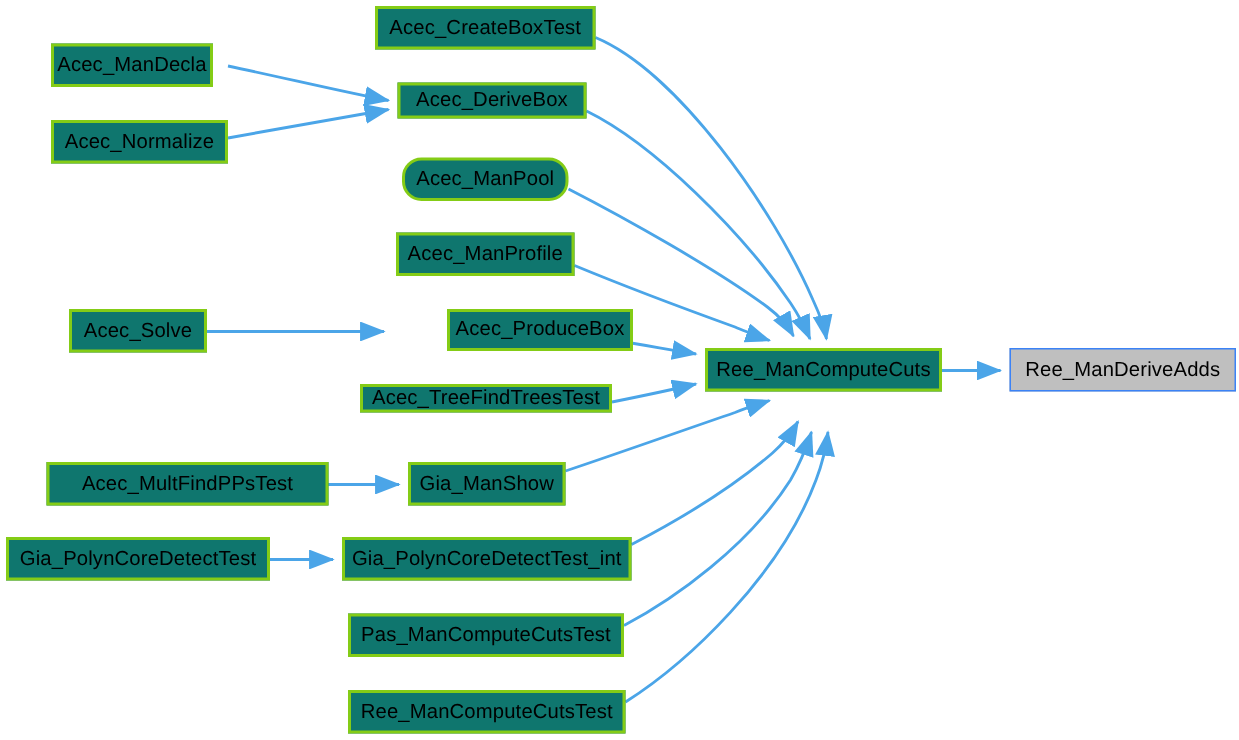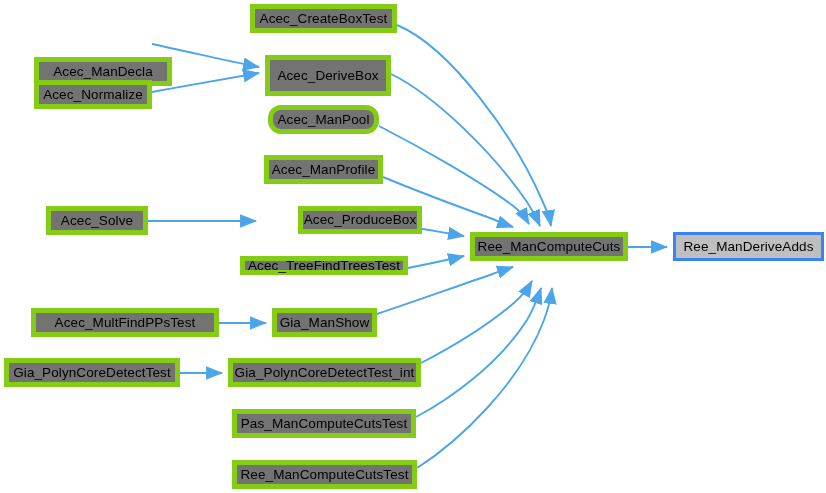--- a/index.html
+++ b/index.html
@@ -19,34 +19,34 @@
     position: absolute;
     left: 0;
     top: 0;
     width: 826px;
     height: 493px;
     pointer-events: none;
   }
   .gnode {
     position: absolute;
     box-sizing: border-box;
-    border: 5px solid #84cc16;
-    background: #737373;
+    border: 2px solid #84cc16;
+    background: #0f766e;
     display: flex;
     align-items: center;
     justify-content: center;
     font-size: 13.5px;
     color: #000000;
     white-space: nowrap;
     line-height: 1;
     letter-spacing: 0.1px;
   }
   .gnode.current {
     background: #bfbfbf;
-    border: 3px solid #3b82f6;
+    border: 1px solid #3b82f6;
   }
   .gnode .nlabel {
     display: block;
     padding: 0 2px;
     transform: translateY(-0.5px);
   }
 </style>
 </head>
 <body>
 
@@ -73,36 +73,36 @@
         <path d="M421,363 C448,349 486,327 515,302 C523,295 528,288 532,281" fill="none" stroke="#4ba5e8" stroke-width="1.9" marker-end="url(#arrowhead)"></path>
         <path d="M416,417 C450,399 499,364 527,320 C534,308 538,297 541,288" fill="none" stroke="#4ba5e8" stroke-width="1.9" marker-end="url(#arrowhead)"></path>
         <path d="M417,468 C458,442 520,384 544,320 C549,307 551,296 552,288" fill="none" stroke="#4ba5e8" stroke-width="1.9" marker-end="url(#arrowhead)"></path>
         <path d="M628,247 L667,247" fill="none" stroke="#4ba5e8" stroke-width="1.9" marker-end="url(#arrowhead)"></path>
       </g>
   </svg>
   <div id="nodes-group">
       <div class="gnode" style="left: 250px; top: 4px; width: 147px; height: 29px;">
         <span class="nlabel">Acec_CreateBoxTest</span>
       </div>
-      <div class="gnode" style="left: 34px; top: 29px; width: 138px; height: 29px; margin-top: 28px;">
+      <div class="gnode" style="left: 34px; top: 29px; width: 108px; height: 29px;">
         <span class="nlabel">Acec_ManDecla</span>
       </div>
-      <div class="gnode" style="left: 265px; top: 55px; width: 126px; height: 41px;">
+      <div class="gnode" style="left: 265px; top: 55px; width: 126px; height: 24px;">
         <span class="nlabel">Acec_DeriveBox</span>
       </div>
       <div class="gnode" style="left: 34px; top: 80px; width: 118px; height: 29px;">
         <span class="nlabel">Acec_Normalize</span>
       </div>
       <div class="gnode" style="left: 268px; top: 105px; width: 111px; height: 29px; border-radius: 13px;">
         <span class="nlabel">Acec_ManPool</span>
       </div>
       <div class="gnode" style="left: 264px; top: 155px; width: 119px; height: 29px;">
         <span class="nlabel">Acec_ManProfile</span>
       </div>
-      <div class="gnode" style="left: 46px; top: 206px; width: 102px; height: 29px;">
+      <div class="gnode" style="left: 46px; top: 206px; width: 92px; height: 29px;">
         <span class="nlabel">Acec_Solve</span>
       </div>
       <div class="gnode" style="left: 262px; top: 206px; width: 124px; height: 28px; margin-left: 36px;">
         <span class="nlabel">Acec_ProduceBox</span>
       </div>
       <div class="gnode" style="left: 470px; top: 232px; width: 158px; height: 29px;">
         <span class="nlabel">Ree_ManComputeCuts</span>
       </div>
       <div class="gnode current" style="left: 673px; top: 232px; width: 151px; height: 29px;">
         <span class="nlabel">Ree_ManDeriveAdds</span>

